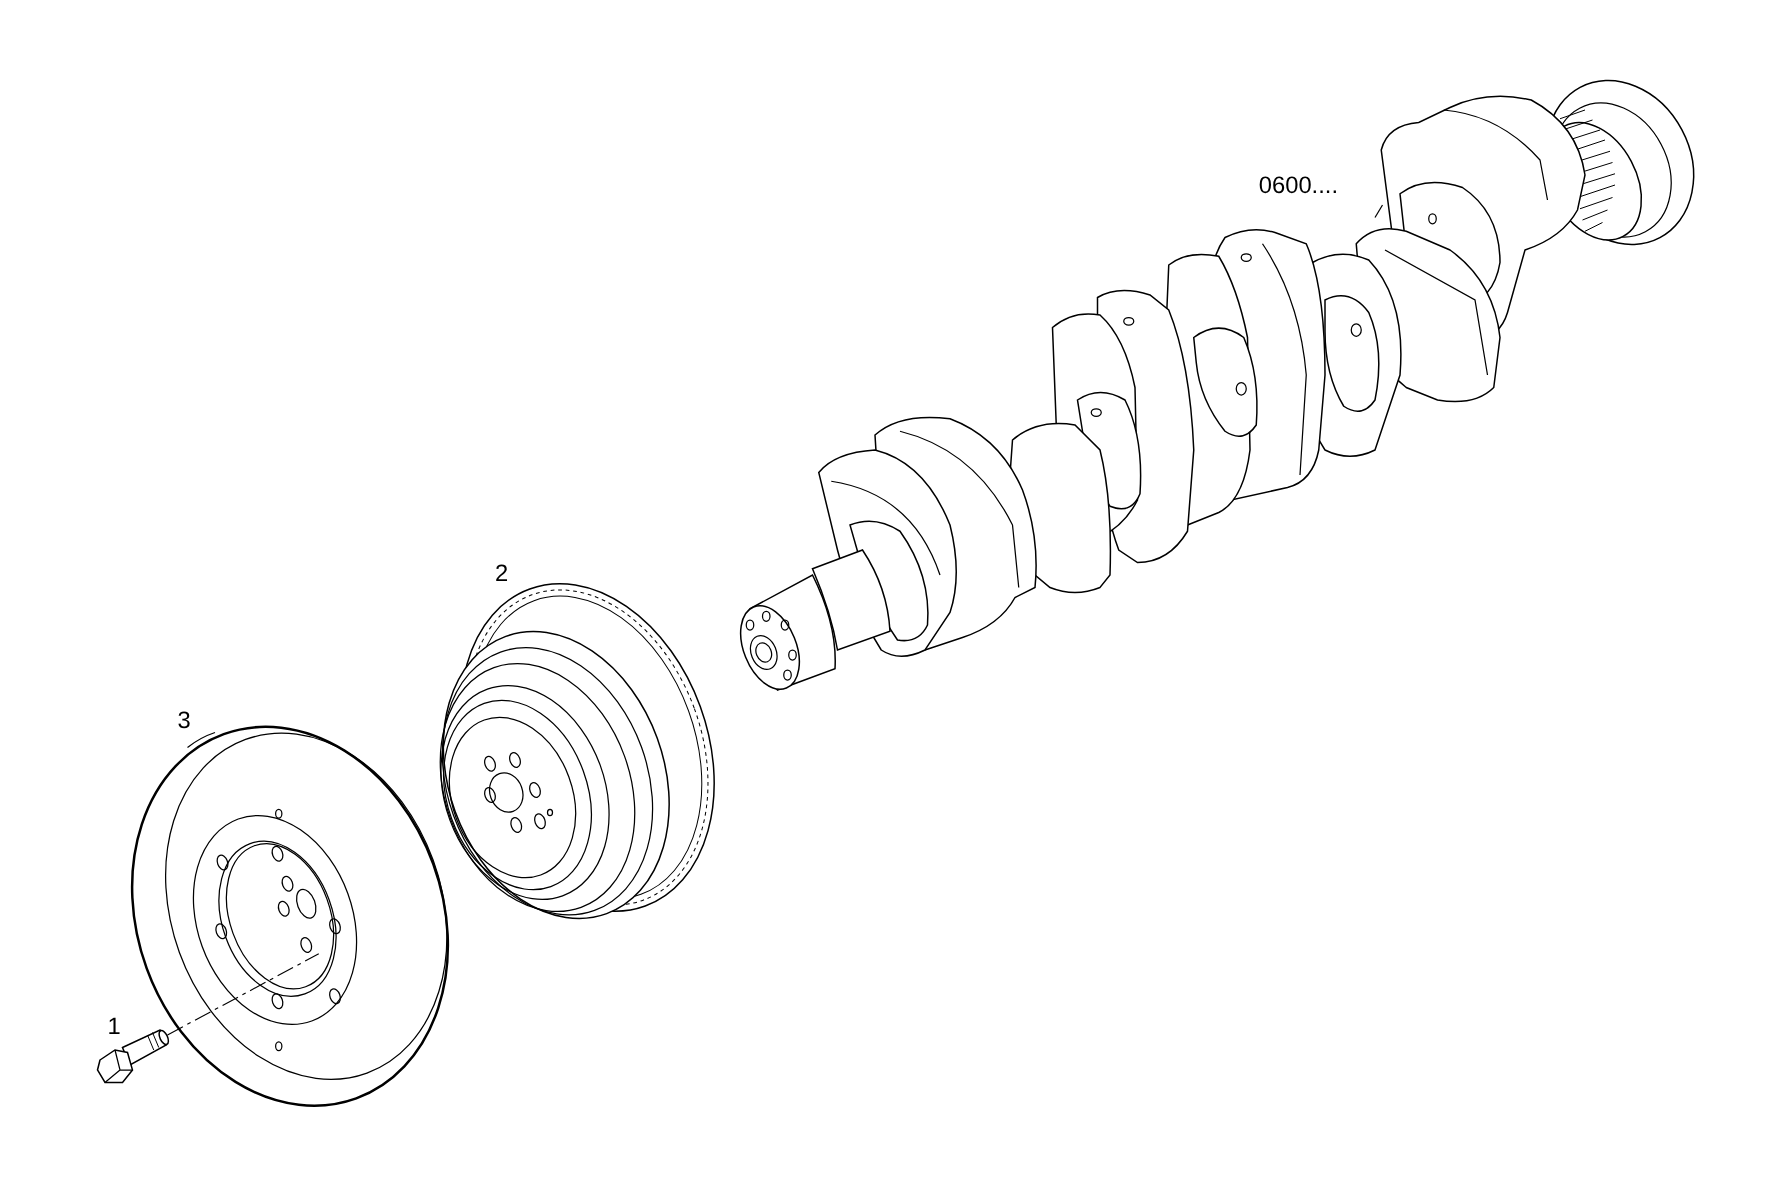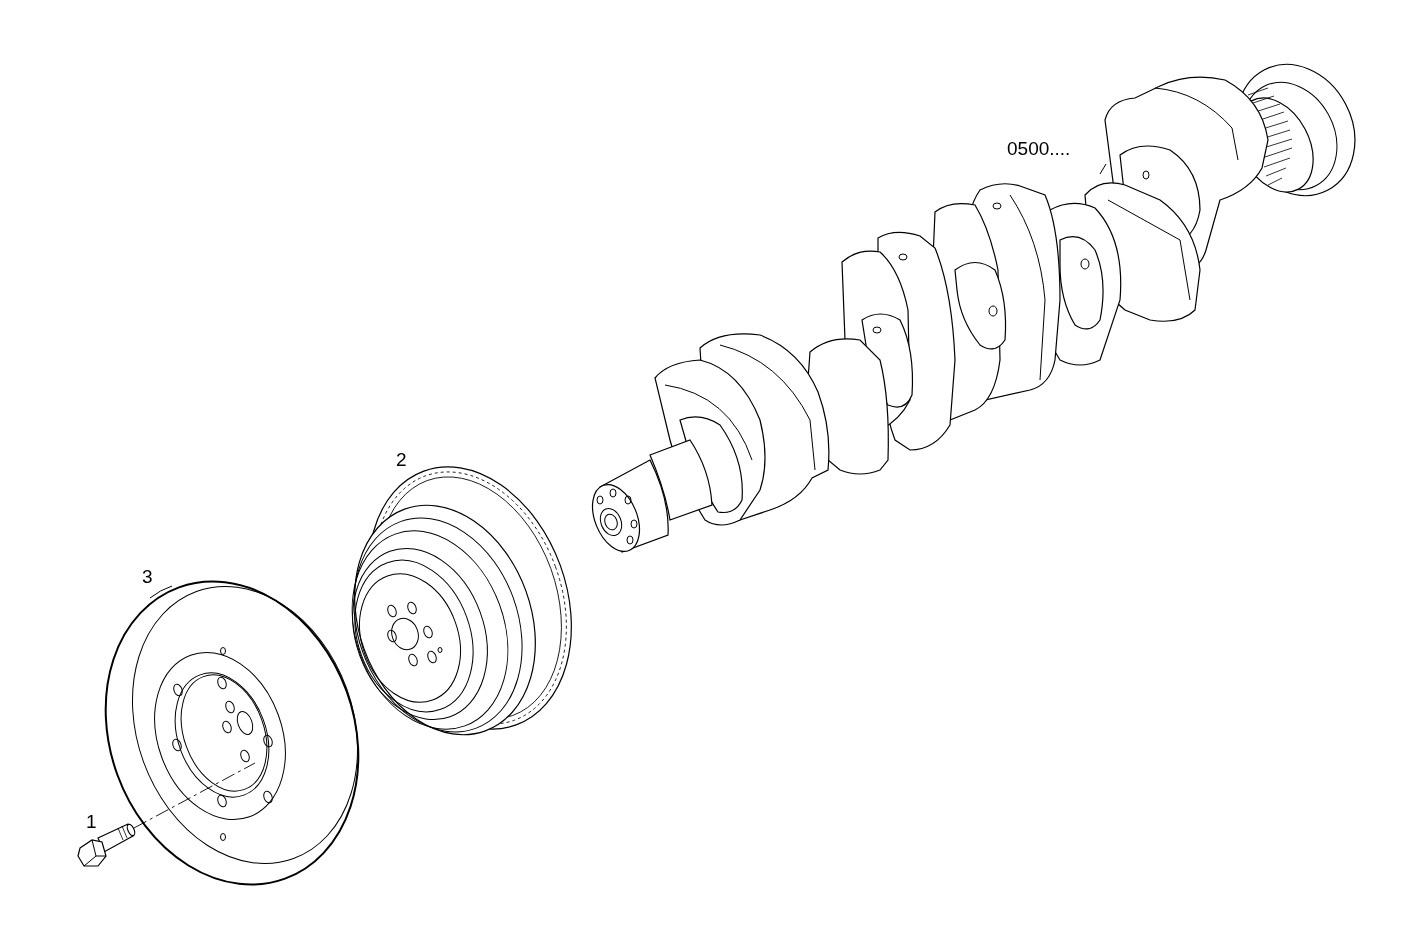--- a/index.html
+++ b/index.html
@@ -144,15 +144,15 @@
     <path class="ln" d="M92 840 L96 856 L84 866 M96 856 L106 856"></path>
   </g>
 
   <path class="ln" d="M150 598 Q160 590 172 586"></path>
   <path class="ln" d="M1100 174 L1106 164"></path>
 </svg>
 
 <div class="label" style="left:86px; top:812px;">1</div>
 <div class="label" style="left:396px; top:450px;">2</div>
 <div class="label" style="left:142px; top:567px;">3</div>
-<div class="label" style="left:1007px; top:139px;">0500....</div>
+<div class="label" style="left:1007px; top:139px;">0600....</div>
 
 </div>
 
 </body></html>

